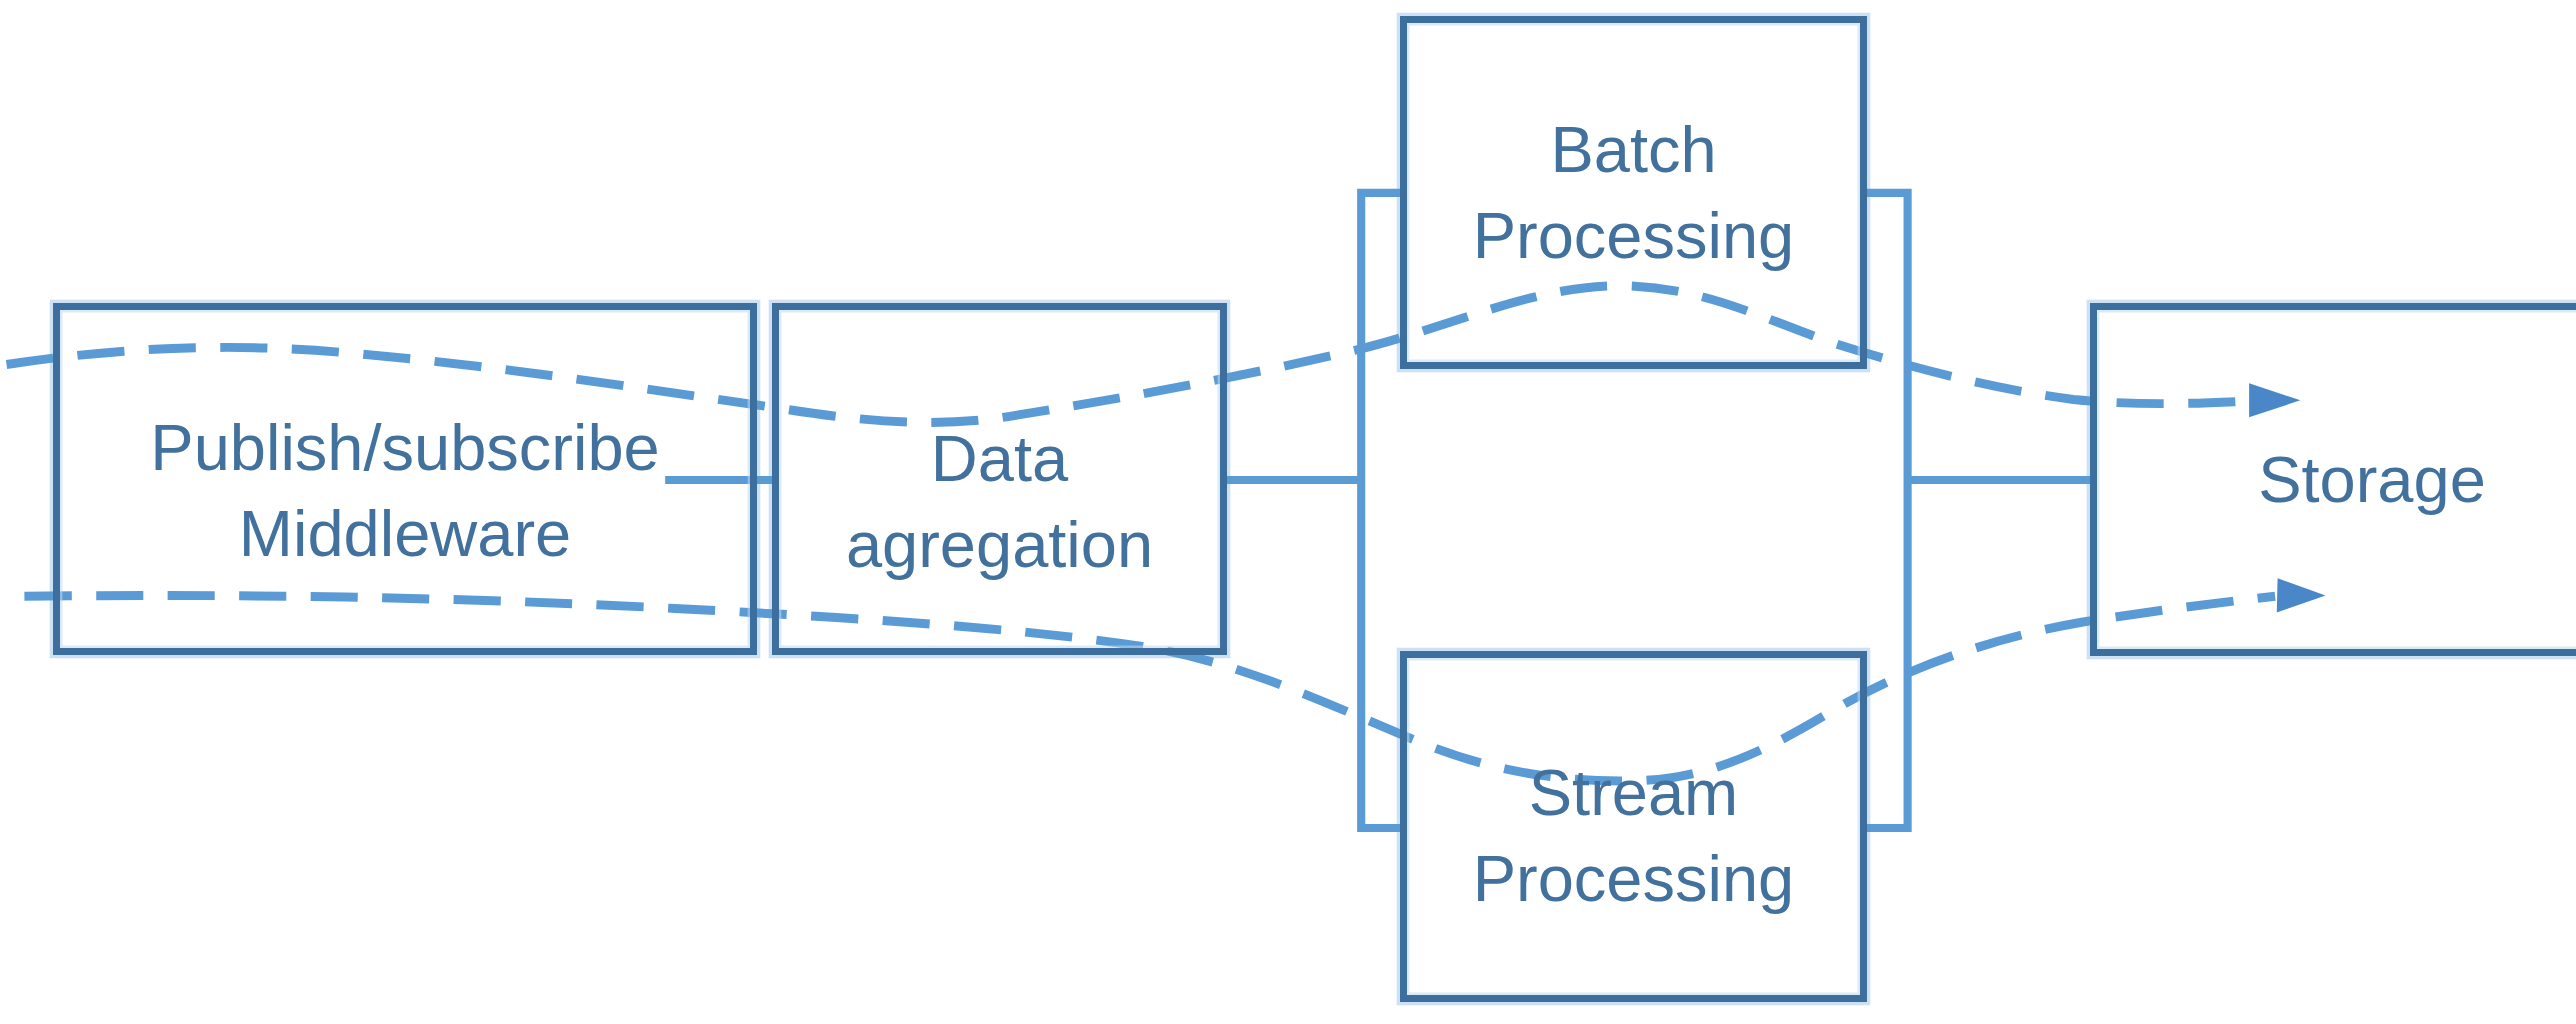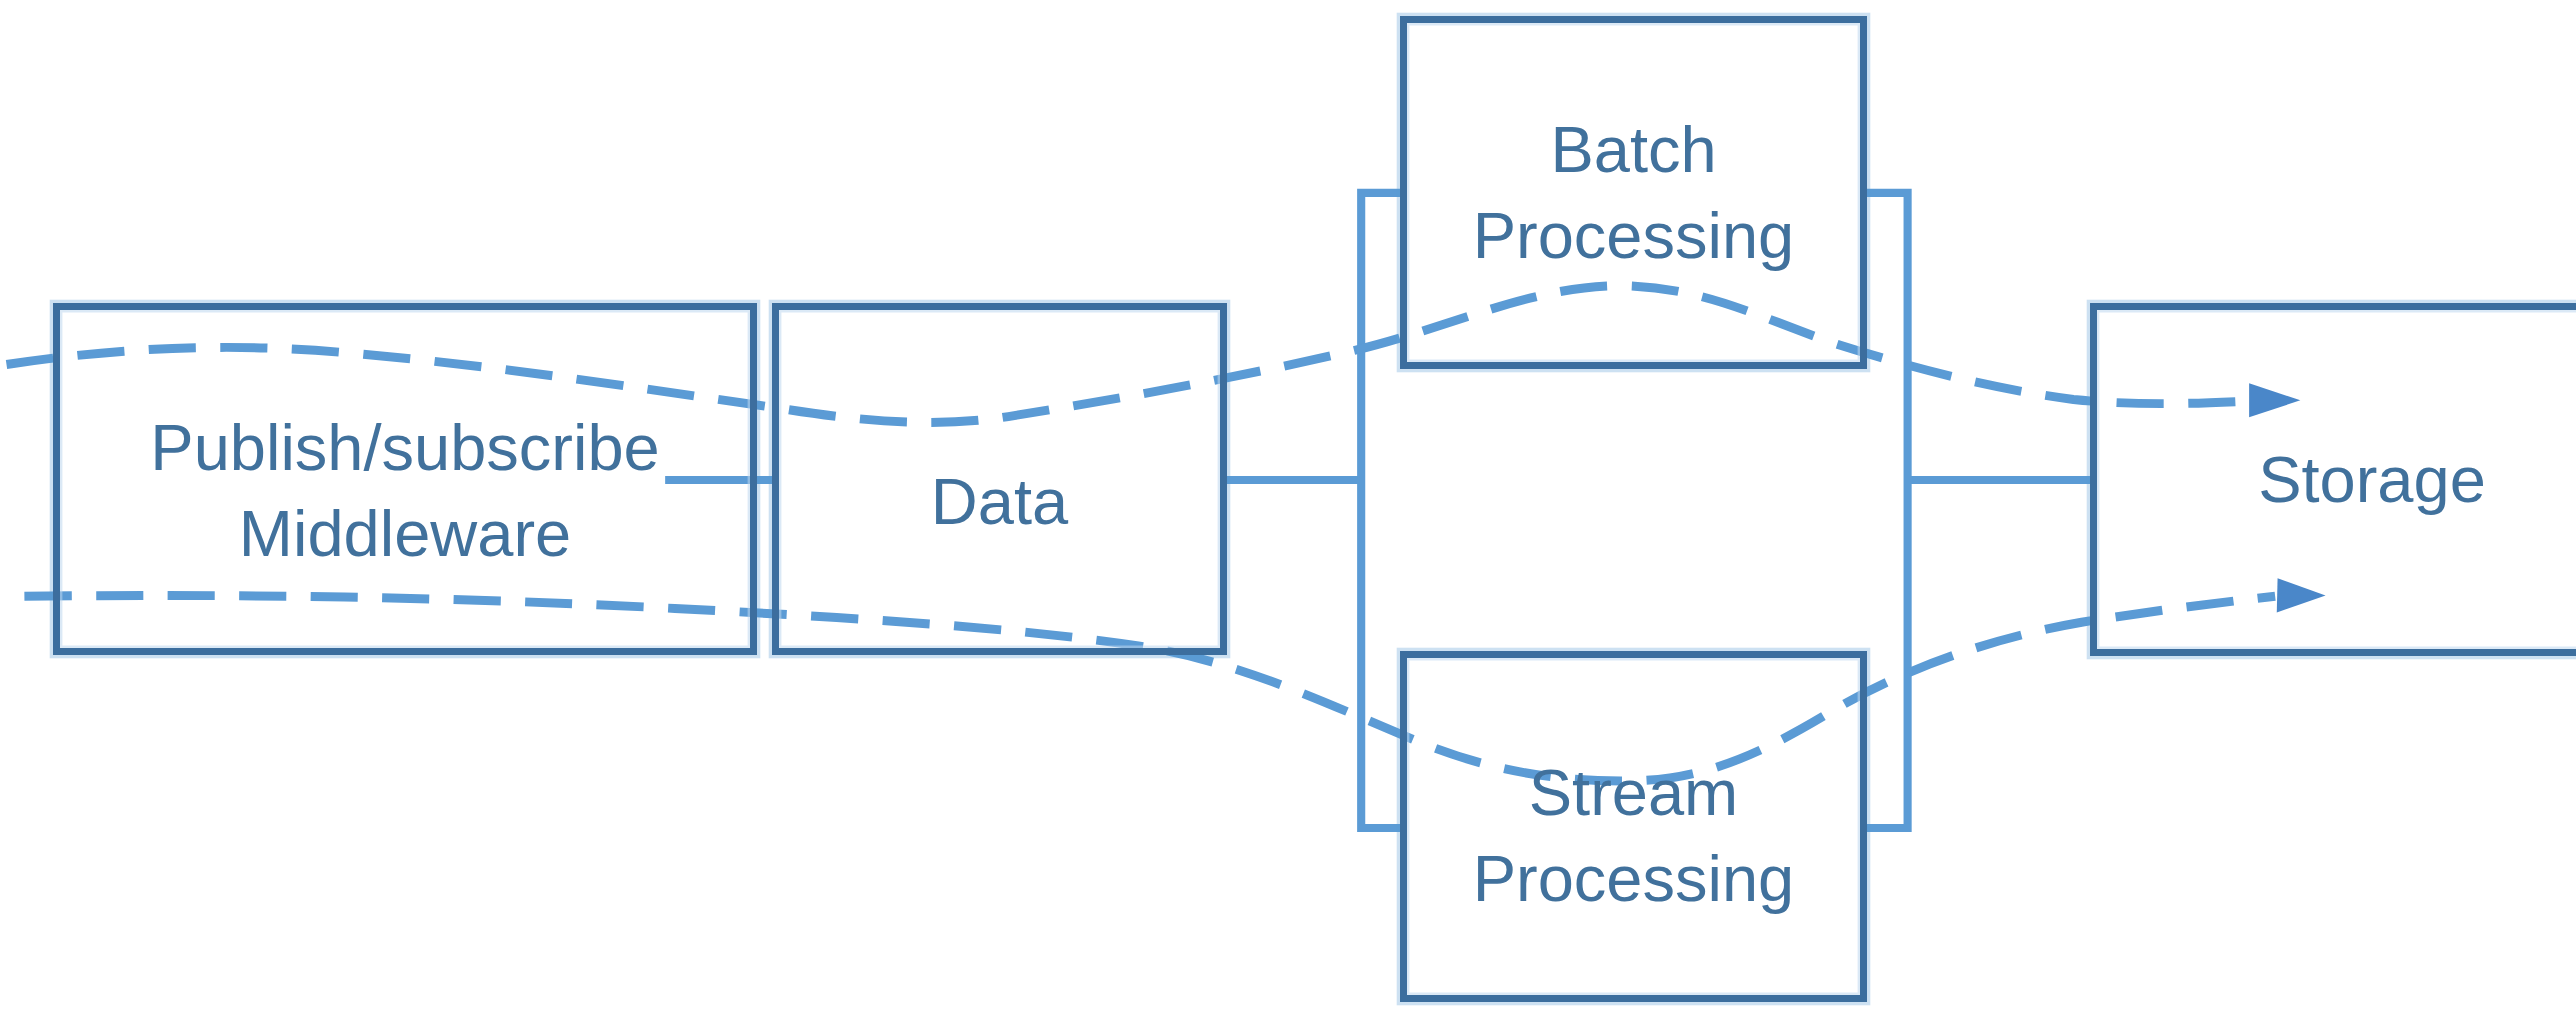--- a/index.html
+++ b/index.html
@@ -75,20 +75,21 @@
     <polygon class="ahead" points="2860,732 2801,711 2800,753"></polygon>
   </svg>
 
   <div class="node node-publish">
     <div class="line">Publish/subscribe</div>
     <div class="line">Middleware</div>
   </div>
 
   <div class="node node-data">
     <div class="line">Data</div>
+    <div class="line">agregation</div>
   </div>
 
   <div class="node node-batch">
     <div class="line">Batch</div>
     <div class="line">Processing</div>
   </div>
 
   <div class="node node-stream">
     <div class="line">Stream</div>
     <div class="line">Processing</div>

